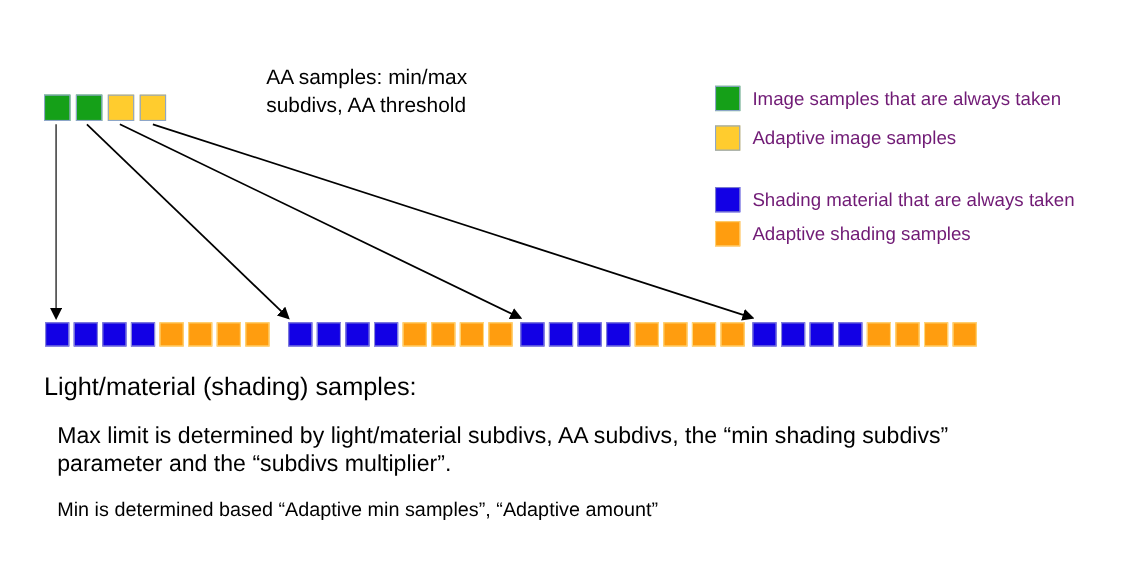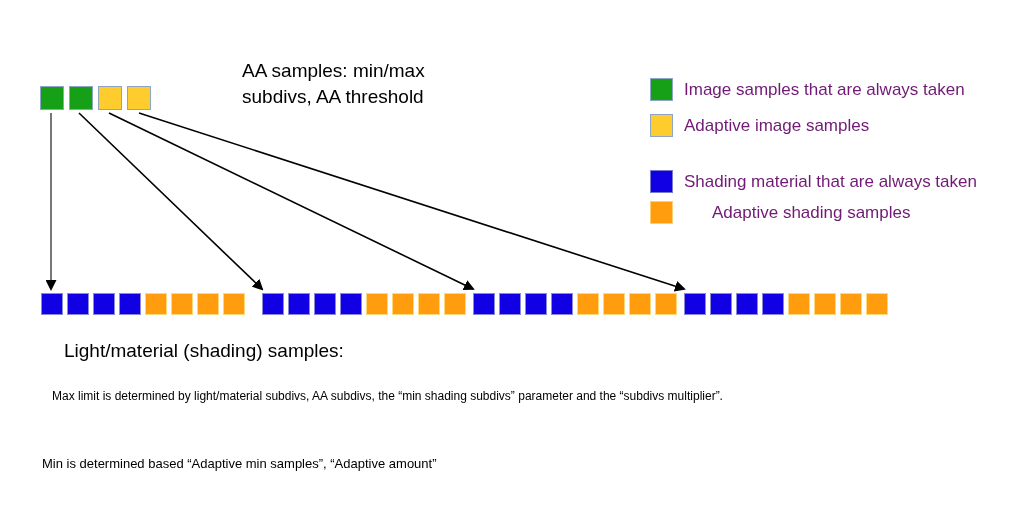--- a/index.html
+++ b/index.html
@@ -68,36 +68,36 @@
     white-space: pre-line;
   }
   #aa-caption {
     left: 216px;
     top: 58px;
     font-size: 19px;
     line-height: 26px;
     margin-left: 26px;
   }
   #shading-caption {
-    left: 64px;
+    left: 40px;
     top: 338px;
-    font-size: 19px;
+    font-size: 23px;
     line-height: 26px;
   }
   #max-limit-note {
     left: 52px;
     top: 384px;
-    font-size: 12px;
+    font-size: 21px;
     line-height: 25px;
     width: 830px;
   }
   #min-note {
-    left: 42px;
+    left: 52px;
     top: 451px;
-    font-size: 13px;
+    font-size: 18px;
     line-height: 25px;
     width: 830px;
   }
 
   
   #arrows {
     position: absolute;
     left: 0;
     top: 0;
     width: 1030px;
@@ -136,21 +136,21 @@
     <div class="legend-swatch c-green" style="left:650px; top:78px;"></div>
     <div class="legend-label" style="left:684px; top:78px;">Image samples that are always taken</div>
 
     <div class="legend-swatch c-yellow" style="left:650px; top:114px;"></div>
     <div class="legend-label" style="left:684px; top:114px;text-align:center;">Adaptive image samples</div>
 
     <div class="legend-swatch c-blue" style="left:650px; top:170px;"></div>
     <div class="legend-label" style="left:684px; top:170px;">Shading material that are always taken</div>
 
     <div class="legend-swatch c-orange" style="left:650px; top:201px;"></div>
-    <div class="legend-label" style="left:712px; top:201px;">Adaptive shading samples</div>
+    <div class="legend-label" style="left:684px; top:201px;">Adaptive shading samples</div>
   </div>
 
   <div>
 
     <div>
       <div class="sq sq-shade c-blue" style="left:41px;  top:293px;"></div>
       <div class="sq sq-shade c-blue" style="left:67px;  top:293px;"></div>
       <div class="sq sq-shade c-blue" style="left:93px;  top:293px;"></div>
       <div class="sq sq-shade c-blue" style="left:119px; top:293px;"></div>
       <div class="sq sq-shade c-orange" style="left:145px; top:293px;"></div>

